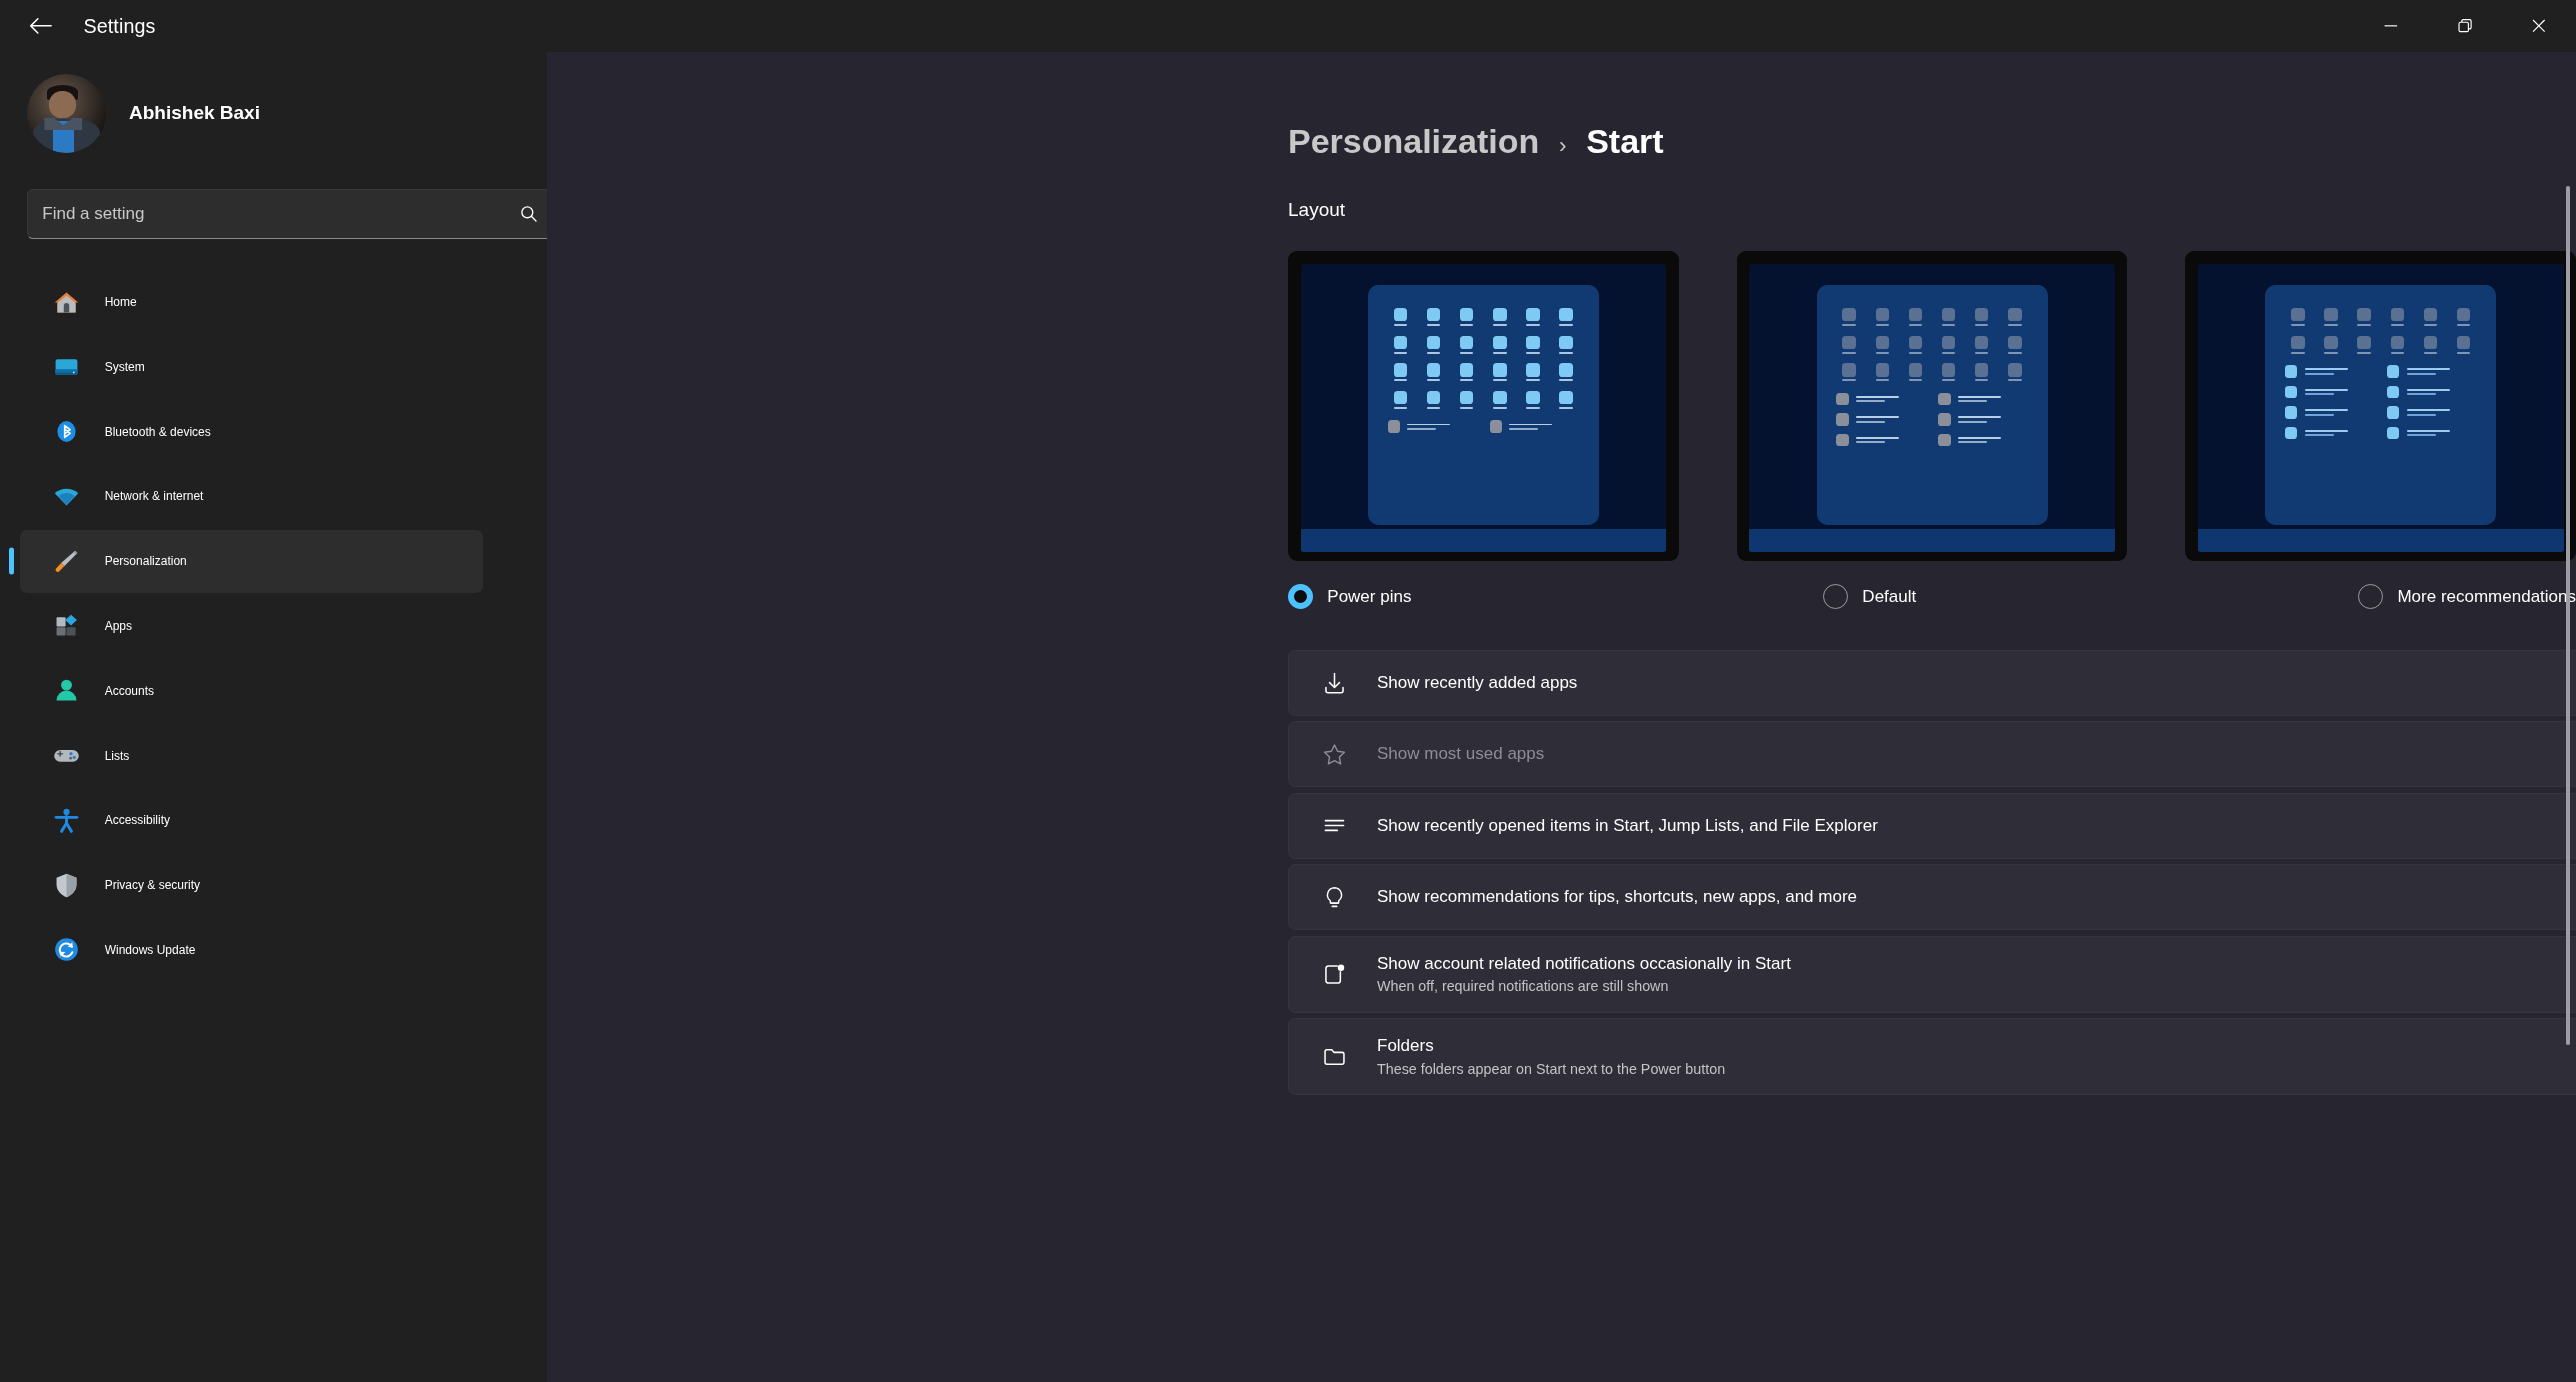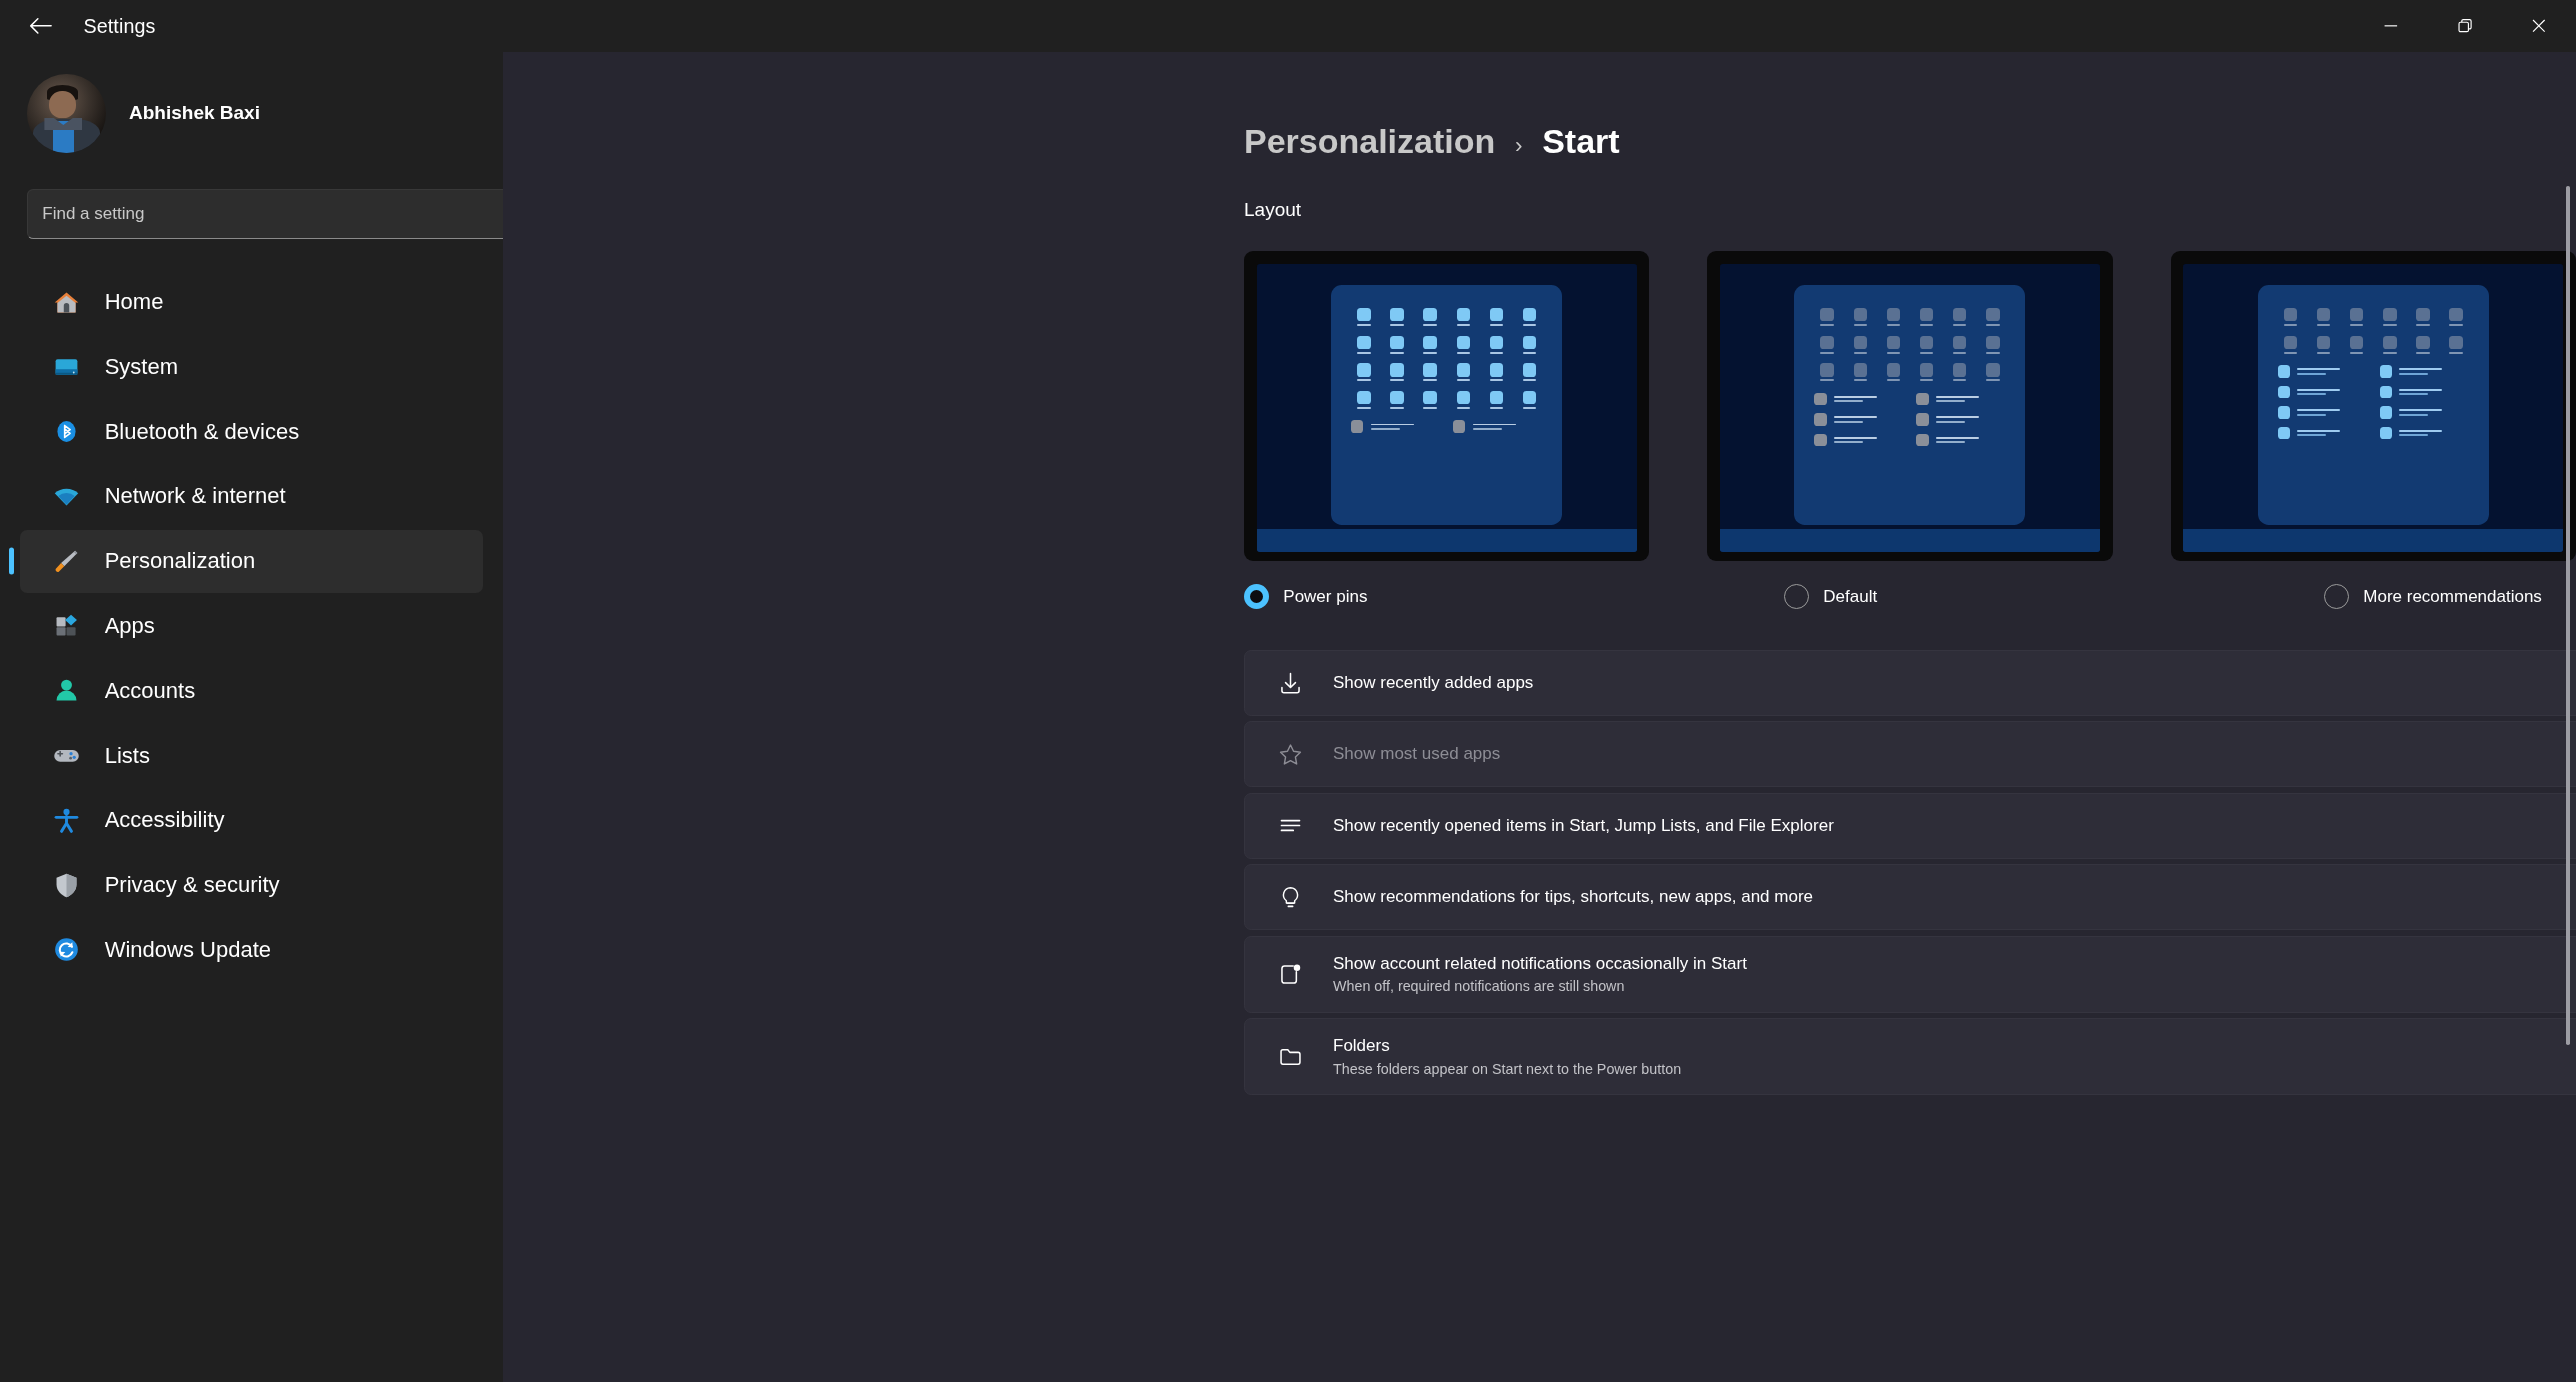--- a/index.html
+++ b/index.html
@@ -27,21 +27,21 @@
   .title-text {
     font-size: 19.7px; color: #ffffff; margin-left: 16px; letter-spacing: 0.1px;
   }
   .winctl { margin-left: auto; display: flex; height: 52px; }
   .winbtn {
     width: 74px; height: 52px; display: flex; align-items: center; justify-content: center;
     cursor: pointer;
   }
 
   
-  .body { flex: 1 1 auto; display: flex; min-height: 0; position: relative; }
+  .body { flex: 1 1 auto; display: flex; min-height: 0; position: relative; gap: 44px; }
 
   
   .sidebar {
     width: 503px; flex: 0 0 503px;
     background: #202020;
     padding: 0; position: relative;
     display: flex; flex-direction: column;
   }
   .profile {
     display: flex; align-items: center;
@@ -91,21 +91,21 @@
     position: relative; height: 63px; margin: 0 19.7px 1.8px 19.7px;
     display: flex; align-items: center; border-radius: 7.2px; cursor: pointer;
     padding-left: 32px;
   }
   .nav-item.selected { background: #2d2d2d; }
   .nav-item.selected::before {
     content: ""; position: absolute; left: -10.7px; top: 50%; transform: translateY(-50%);
     width: 5.4px; height: 27px; border-radius: 2.7px; background: #4cc2ff;
   }
   .nav-icon { width: 30px; height: 30px; flex: 0 0 30px; display: flex; align-items: center; justify-content: center; }
-  .nav-label { margin-left: 23px; font-size: 22px; color: #ffffff; white-space: nowrap; }
+  .nav-label { margin-left: 23px; font-size: 12px; color: #ffffff; white-space: nowrap; }
 
   
   .content {
     flex: 1 1 auto; position: relative;
     background: #272630;
     overflow: hidden;
   }
   .breadcrumb {
     margin: 70px 0 0 741px; display: flex; align-items: baseline; gap: 19.7px;
   }

